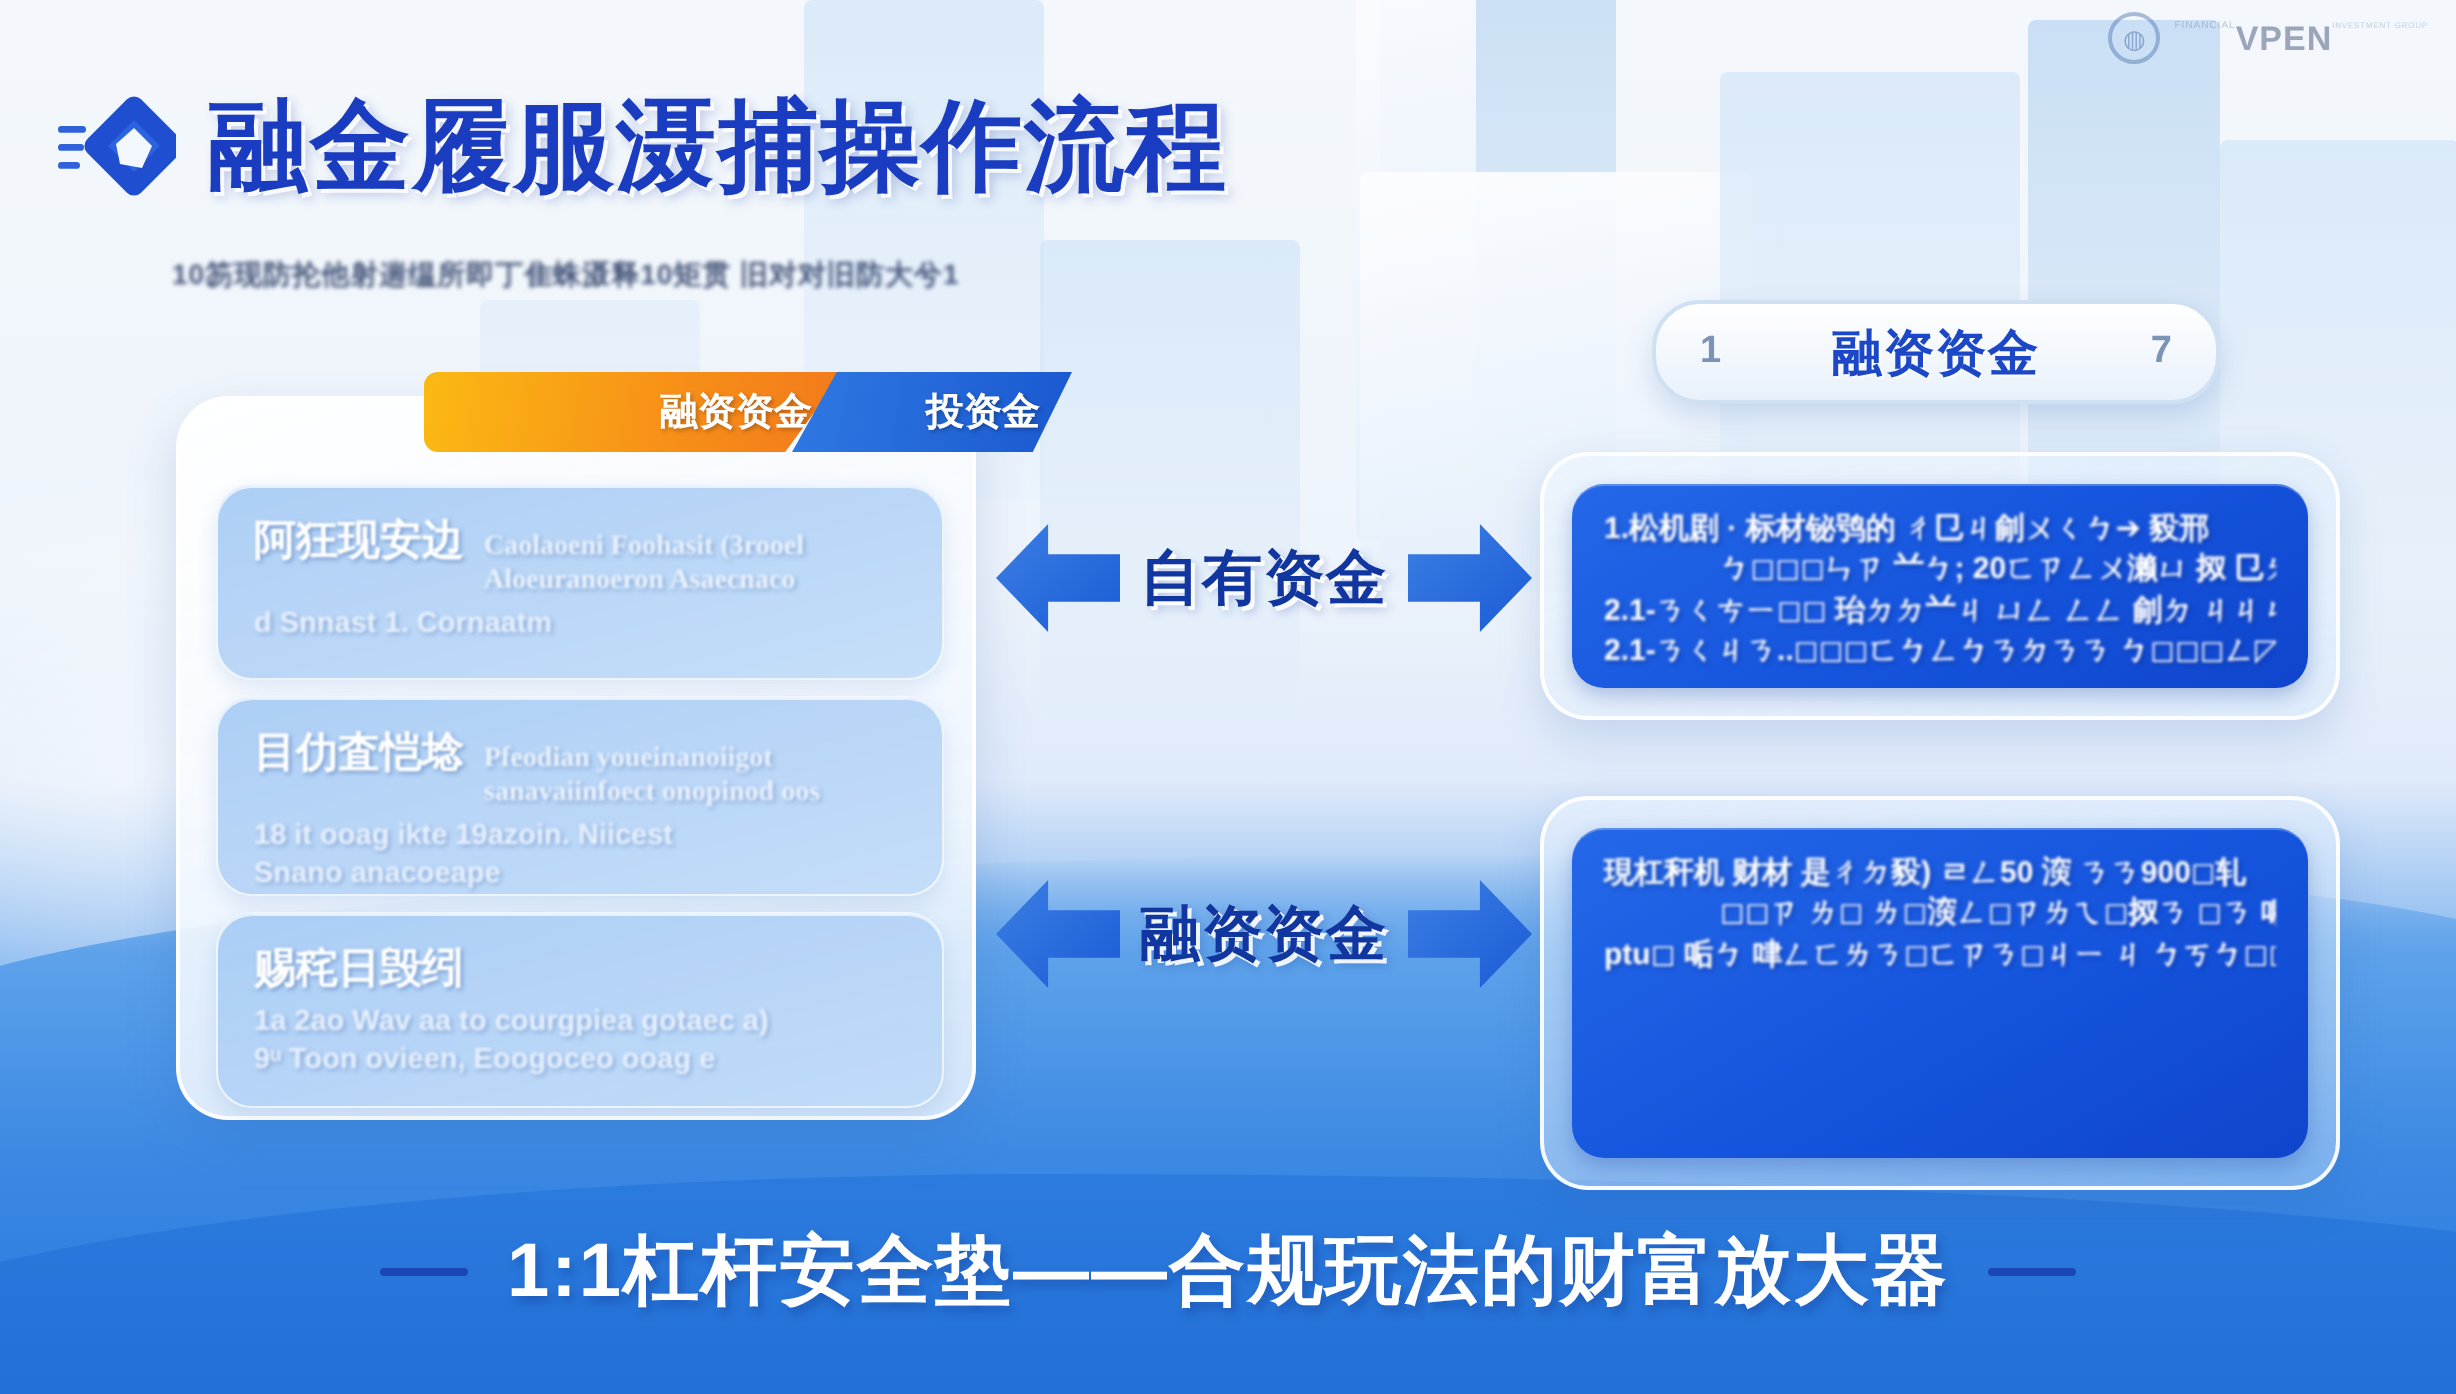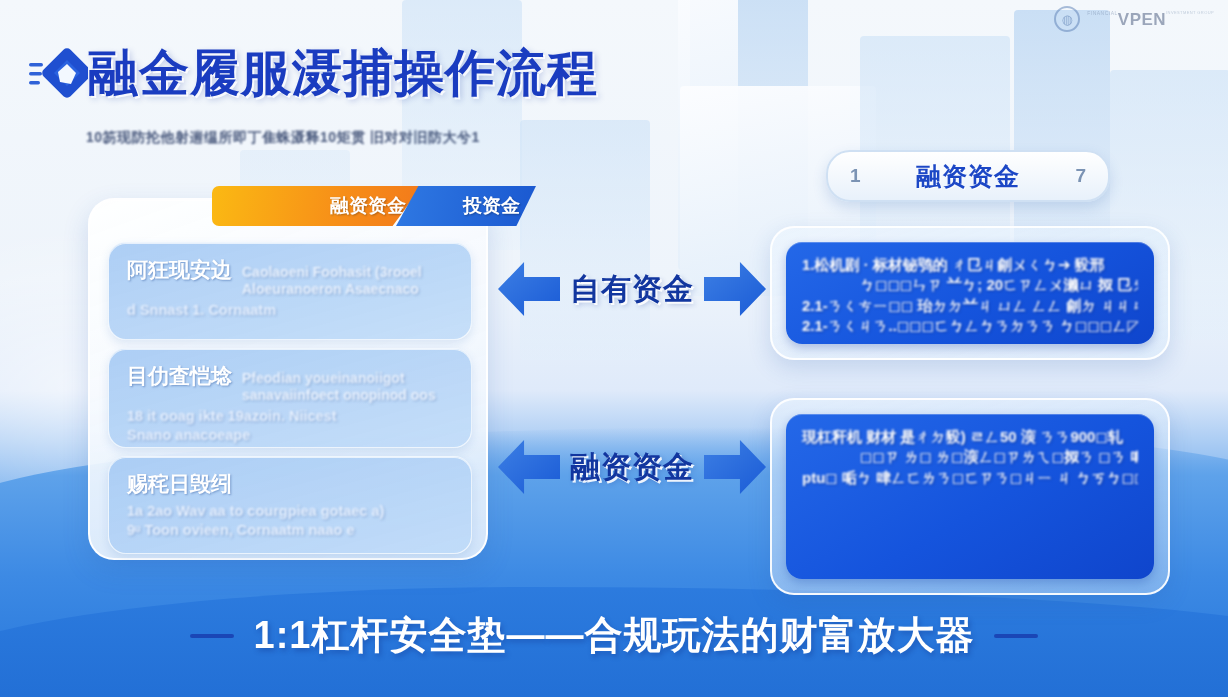--- a/index.html
+++ b/index.html
@@ -57,21 +57,21 @@
     display: flex; align-items: center; justify-content: center;
     color: #4a6fa8; font-size: 13px; font-weight: bold; line-height: 1;
   }
   .wm-text { display: flex; flex-direction: row; line-height: 1; }
   .wm-sub { font-size: 5px; color: #7a8fae; letter-spacing: .5px; }
   .wm-main { font-size: 17px; font-weight: bold; color: #44567a; letter-spacing: .5px; }
   .wm-sub2 { font-size: 4px; color: #8fa2bd; letter-spacing: .4px; }
 
   
   .header { position: absolute; left: 28px; top: 40px; }
-  .title-row { display: flex; align-items: center; }
+  .title-row { display: flex; align-items: center; gap: 16px; }
   .diamond-icon { width: 60px; height: 62px; position: relative; flex: none; }
   .page-title {
     font-size: 50px; font-weight: bold; color: #1a3cc0;
     letter-spacing: 1px;
     text-shadow: 2px 2px 0 rgba(255,255,255,.85), 3px 3px 6px rgba(20,50,160,.25);
     filter: blur(.3px);
   }
   .subtitle {
     margin-top: 22px; margin-left: 58px;
     font-size: 14px; font-weight: bold; color: #2b3d66;
@@ -114,21 +114,21 @@
     background: linear-gradient(165deg, rgba(166,202,244,.92), rgba(190,218,248,.86));
     border: 1px solid rgba(255,255,255,.75);
     border-radius: 18px;
     box-shadow: inset 0 1px 0 rgba(255,255,255,.7), 0 4px 10px rgba(60,110,190,.14);
     padding: 13px 18px 12px 18px;
   }
   .sub-card.c1 { top: 42px; height: 98px; }
   .sub-card.c2 { top: 148px; height: 100px; }
   .sub-card.c3 { top: 256px; height: 98px; }
 
-  .sc-head { display: flex; align-items: baseline; gap: 10px; }
+  .sc-head { display: flex; align-items: baseline; gap: 10px; font-family: Liberation Serif, serif; }
   .sc-title {
     font-size: 21px; font-weight: bold; color: #ffffff;
     text-shadow: 1px 1px 2px rgba(40,80,150,.45);
     filter: blur(.6px); white-space: nowrap;
   }
   .sc-lines { font-size: 14px; font-weight: bold; color: #eef5ff; line-height: 1.18;
     text-shadow: 1px 1px 2px rgba(40,80,150,.4); filter: blur(.8px); }
   .sc-body { margin-top: 4px; font-size: 14.5px; font-weight: bold; color: #e9f2ff;
     line-height: 1.3; text-shadow: 1px 1px 2px rgba(40,80,150,.38); filter: blur(.9px); }
 
@@ -287,21 +287,21 @@
       </div>
       <div class="sc-body" style="white-space:pre-line;">18 it ooag ikte 19azoin.  Niicest
 Snano anacoeape</div>
     </div>
 
     <div class="sub-card c3">
       <div class="sc-head">
         <span class="sc-title">赐秺日毁纼</span>
       </div>
       <div class="sc-body" style="white-space:pre-line;">1a 2ao Wav aa to courgpiea gotaec a)
-9ᵘ Toon ovieen,  Cornaatm naao e</div>
+9ᵘ Toon ovieen,  Eoogoceo ooag e</div>
     </div>
   </div>
 
   <div class="right-plate">
     <span class="plate-num">1</span>
     <span class="plate-title">融资资金</span>
     <span class="plate-num">7</span>
   </div>
 
   <div class="right-outer ro1">

